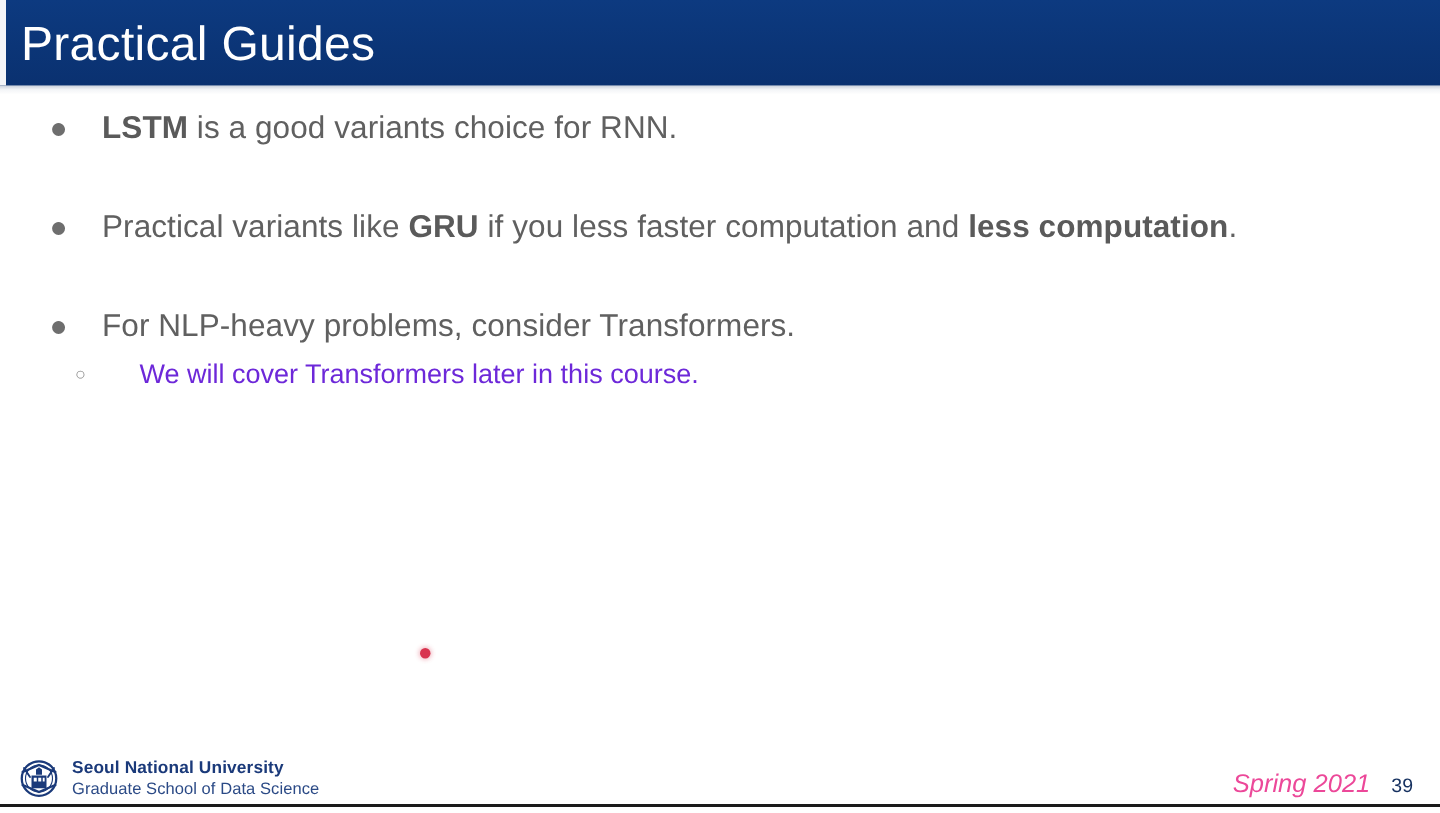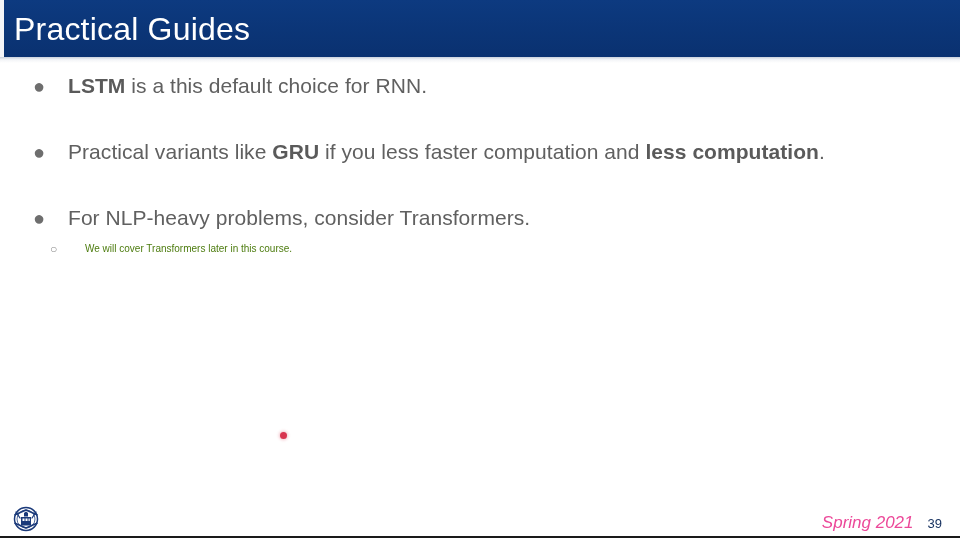--- a/index.html
+++ b/index.html
@@ -96,24 +96,25 @@
   .text-l1 {
     flex: 1 1 auto;
     font-size: 21px;
     line-height: 32px;
     color: #606060;
     font-weight: 400;
     letter-spacing: 0.05px;
   }
   .text-l2 {
     flex: 1 1 auto;
-    font-size: 10px;
+    font-size: 18px;
     line-height: 26px;
-    color: #4d7c0f;
-    font-weight: 400;
+    color: #6d28d9;
+    font-weight: 400;
+    margin-left: 8px;
   }
 
   .text-l1 b, .text-l2 b {
     font-weight: 700;
     color: #5a5a5a;
     text-align: center;
   }
 
   .gap-18 { height: 34px; }
   .gap-sub { height: 2px; }
@@ -218,21 +219,21 @@
   <div id="header-band">
     <div id="header-left-edge"></div>
     <div id="header-title">Practical Guides</div>
   </div>
   <div id="header-shadow"></div>
 
   <div id="content">
 
     <div class="bullet-row bullet-l1">
       <span class="marker-l1">●</span>
-      <span class="text-l1"><b>LSTM</b><span> is a this default choice for RNN.</span></span>
+      <span class="text-l1"><b>LSTM</b><span> is a good variants choice for RNN.</span></span>
     </div>
 
     <div class="gap-18"></div>
 
     <div class="bullet-row bullet-l1">
       <span class="marker-l1">●</span>
       <span class="text-l1"><span>Practical variants like </span><b>GRU</b><span> if you less faster computation and </span><b>less computation</b><span>.</span></span>
     </div>
 
     <div class="gap-18"></div>
@@ -262,20 +263,24 @@
         <path d="M9 24 L32 14 L55 24" fill="none" stroke="#1b3a7a" stroke-width="3" stroke-linejoin="round"></path>
         <path d="M9 40 L32 50 L55 40" fill="none" stroke="#1b3a7a" stroke-width="3" stroke-linejoin="round"></path>
         <path d="M12 18 L20 30 M52 18 L44 30" stroke="#1b3a7a" stroke-width="2.5" stroke-linecap="round"></path>
         <rect x="22" y="28" width="20" height="14" fill="#1b3a7a"></rect>
         <rect x="25" y="31" width="4" height="5" fill="#ffffff"></rect>
         <rect x="31" y="31" width="4" height="5" fill="#ffffff"></rect>
         <rect x="37" y="31" width="2.5" height="5" fill="#ffffff"></rect>
         <rect x="22" y="42" width="20" height="3" fill="#1b3a7a"></rect>
         <path d="M28 20 L32 17 L36 20 L36 27 L28 27 Z" fill="#1b3a7a"></path>
       </svg>
+      <div id="logo-text">
+        <div id="logo-line1">Seoul National University</div>
+        <div id="logo-line2">Graduate School of Data Science</div>
+      </div>
     </div>
 
     <div id="footer-right">
       <span id="term-label">Spring 2021</span>
       <span id="page-number">39</span>
     </div>
   </div>
 
   <div id="bottom-rule"></div>
   <div id="bottom-fill"></div>

